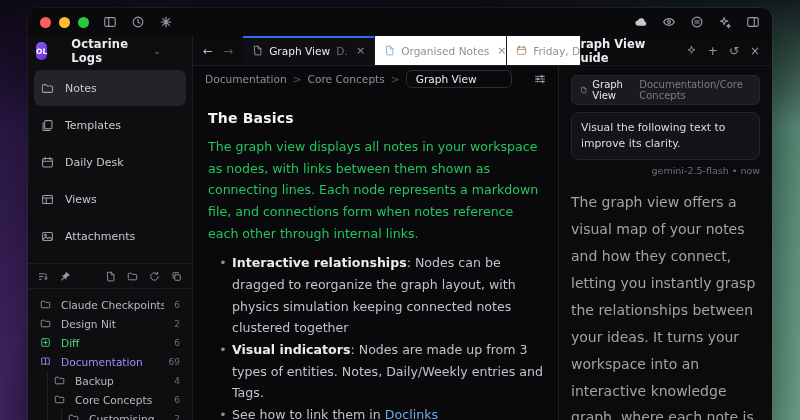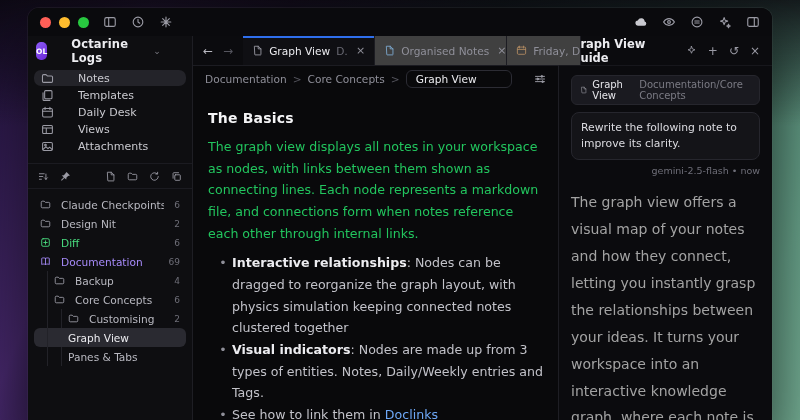--- a/index.html
+++ b/index.html
@@ -31,21 +31,21 @@
   .sidebar{width:165px; flex:0 0 165px; background:#0e0e11; border-right:1px solid #1e1e24; display:flex; flex-direction:column;}
   .editor{flex:1; background:#09090b; display:flex; flex-direction:column; min-width:0;}
   .panel{width:214px; flex:0 0 214px; background:#0b0b0e; border-left:1px solid #1e1e24; display:flex; flex-direction:column;}
   
   .ws-row{height:30px; display:flex; align-items:center; gap:24px; padding:0 8px;}
   .ws-logo{width:18px; height:18px; border-radius:5px; background:linear-gradient(135deg,#8b5cf6,#6d28d9); color:#fff; font-size:7.5px; font-weight:bold; display:flex; align-items:center; justify-content:center;}
   .ws-name{color:#ececf0; font-size:11.5px; font-weight:bold; letter-spacing:.2px;}
   .ws-chev{color:#7b7b84; font-size:9px; margin-left:1px;}
   .ws-spacer{flex:1;}
   .nav{padding:4px 6px 6px;}
-  .nav-item{height:16px; display:flex; align-items:center; gap:24px; padding:0 7px; border-radius:7px; color:#c9c9cf; font-size:11px; cursor:pointer; margin-bottom:1px;}
+  .nav-item{height:36px; display:flex; align-items:center; gap:11px; padding:0 7px; border-radius:7px; color:#c9c9cf; font-size:11px; cursor:pointer; margin-bottom:1px;}
   .nav-item.active{background:#232329;}
   .nav-item .icon{width:13px;height:13px;}
   .sb-tools{height:26px; border-top:1px solid #1b1b21; border-bottom:1px solid #1b1b21; display:flex; align-items:center; gap:11px; padding:0 10px; margin-top:2px;}
   .sb-tools .spacer{flex:1;}
   .tree{flex:1; overflow:hidden; padding:6px 6px 0; position:relative;}
   .trow{height:19px; display:flex; align-items:center; gap:10px; padding:0 6px; border-radius:6px; font-size:10.6px; color:#b9b9c1; cursor:pointer; position:relative;}
   .trow .icon{width:11px;height:11px; flex:0 0 11px;}
   .trow.l1{padding-left:20px;} .trow.l2{padding-left:34px;}
   .trow.l1::before,.trow.l2::before{content:""; position:absolute; left:13px; top:0; bottom:0; width:1px; background:#222228;}
   .trow.l2::after{content:""; position:absolute; left:27px; top:0; bottom:0; width:1px; background:#222228;}
@@ -53,21 +53,21 @@
   .trow.selected::after{display:none;}
   .trow .tlabel{white-space:nowrap; overflow:hidden; flex:1;}
   .trow .tcount{font-size:9px; color:#6e6e78; margin-left:auto;}
   .trow.green{color:#4ade80;} .trow.green .icon{stroke:#4ade80;}
   .trow.purple{color:#a78bfa;} .trow.purple .icon{stroke:#a78bfa;}
   
   .tabbar{height:30px; flex:0 0 30px; display:flex; align-items:stretch; background:#0b0b0e; border-bottom:1px solid #1c1c22;}
   .nav-arrows{display:flex; align-items:center; gap:10px; padding:0 10px;}
   .arrow{font-size:12px; color:#b9b9c1; cursor:pointer;}
   .arrow.dim{color:#55555e;}
-  .tab{display:flex; align-items:center; gap:6px; padding:0 9px; border-right:1px solid #1c1c22; color:#8f8f99; font-size:10.6px; cursor:pointer; max-width:132px; position:relative; background:#404040;}
+  .tab{display:flex; align-items:center; gap:6px; padding:0 9px; border-right:1px solid #1c1c22; color:#8f8f99; font-size:10.6px; cursor:pointer; max-width:132px; position:relative; background:#ffffff;}
   .tab:first-of-type{border-left:1px solid #1c1c22;}
   .tab.active{background:#0f0f13; color:#ececf0;}
   .tab.active::before{content:""; position:absolute; top:0; left:0; right:0; height:2px; background:#2f6fed;}
   .tab .ttitle{white-space:nowrap;}
   .tab .tsub{color:#6b6b75; white-space:nowrap; overflow:hidden; text-overflow:ellipsis; max-width:62px;}
   .tab .tclose{color:#8f8f99; font-size:11px; padding-left:2px;}
   .tab .icon{width:11px; height:11px; flex:0 0 11px;}
   .tab-actions{display:flex; align-items:center; gap:10px; padding:0 10px; margin-left:auto;}
   .tab-actions .glyph{color:#b9b9c1; font-size:13px; cursor:pointer;}
   
@@ -414,21 +414,21 @@
       </div>
       <div class="p-body">
         <span class="chip">
           <svg class="icon" viewBox="0 0 16 16">
               <path d="M4 1.8h5.2L13 5.6V14c0 .2-.2.4-.4.4H4.4c-.2 0-.4-.2-.4-.4z"></path>
               <path d="M9 1.8v3.8h4"></path>
             </svg>
           <span class="ctitle">Graph View</span>
           <span class="cpath">Documentation/Core Concepts</span>
         </span>
-        <div class="bubble">Rewrite the following note to improve its clarity.</div>
+        <div class="bubble">Visual the following text to improve its clarity.</div>
         <div class="meta">
           <span>gemini-2.5-flash</span>
           <span>•</span>
           <span>now</span>
         </div>
         <div class="answer">The graph view offers a visual map of your notes and how they connect, letting you instantly grasp the relationships between your ideas. It turns your workspace into an interactive knowledge graph, where each note is a "node" and links between them are "connections."</div>
 
         
       </div>
     </div>

